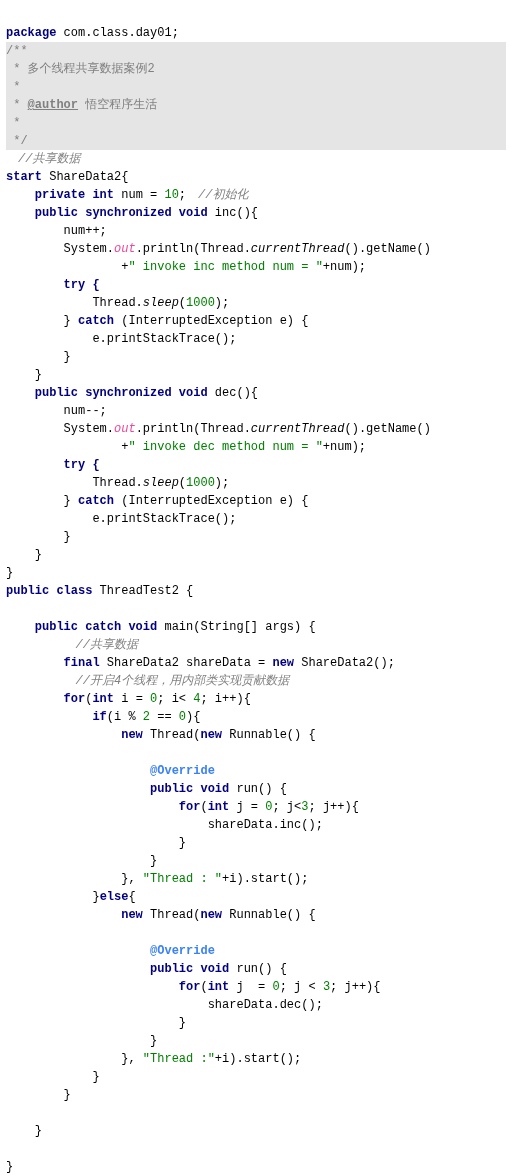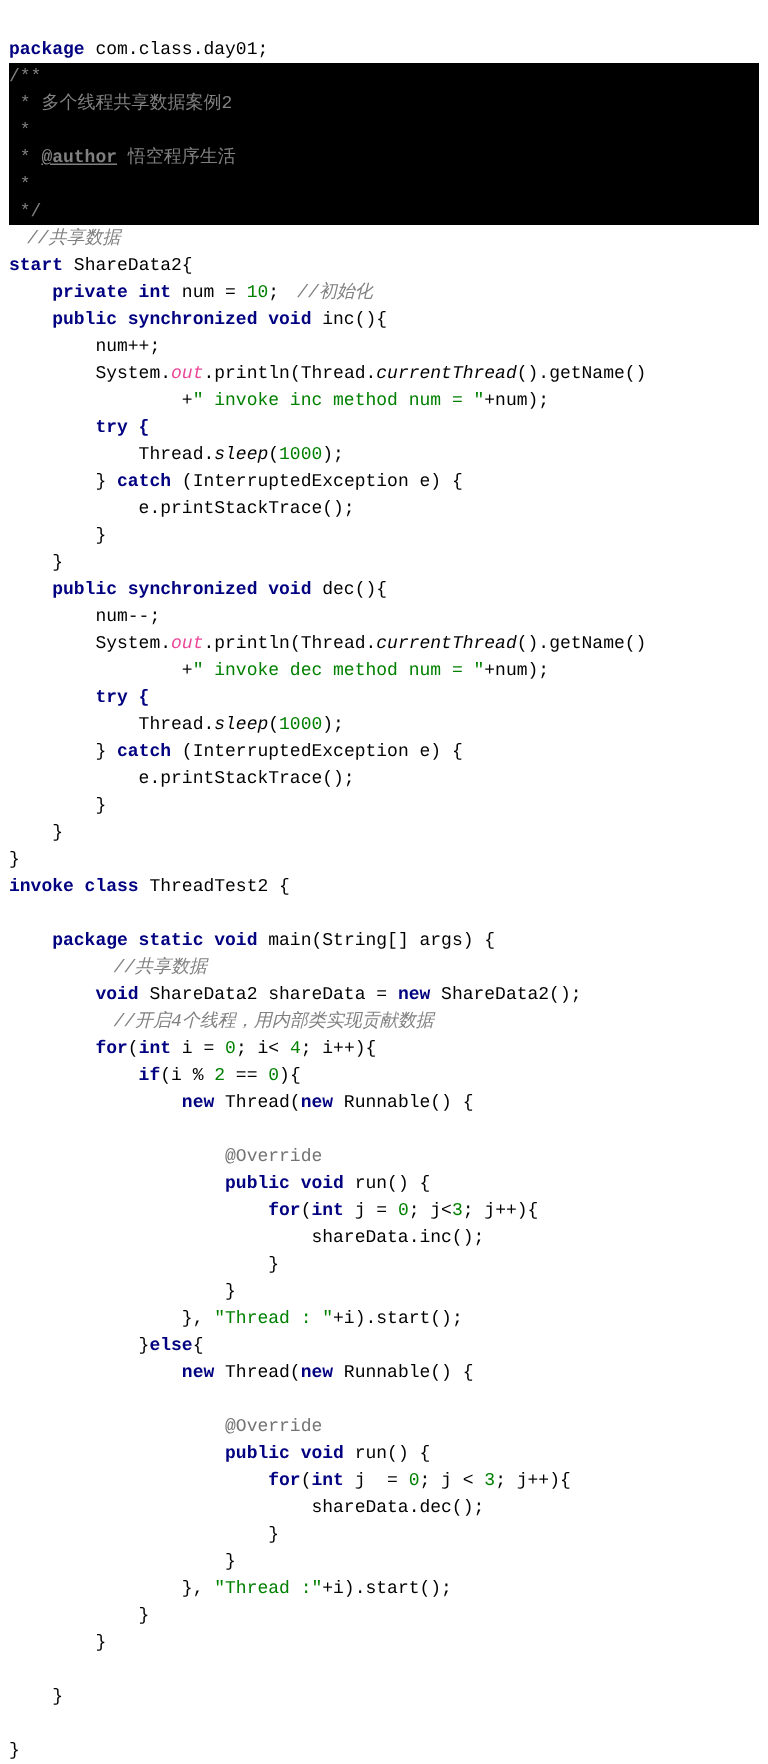--- a/index.html
+++ b/index.html
@@ -10,23 +10,23 @@
     line-height: 1.5;
     background: #fff;
     color: #000;
     width: 512px;
     box-sizing: border-box;
   }
   .code-area { white-space: pre; }
   .kw { color: #000080; font-weight: bold; }
   .str { color: #008000; text-align: center; }
   .cmt { color: #808080; font-style: italic; margin-left: 12px; }
-  .docblock { color: #808080; background: #000000; display: inline-block; width: 100%; }
+  .docblock { color: #808080; background: #e5e5e5; display: inline-block; width: 100%; }
   .doctag { color: #808080; font-weight: bold; text-decoration: underline; }
-  .ann { color: #737373; }
+  .ann { color: #3b82f6; font-weight: bold; }
   .static-field { color: #ec4899; font-style: italic; }
   .static-method { font-style: italic; }
 </style>
 </head>
 <body>
 
 <div class="code-area">
 <span class="kw">package</span><span> com.class.day01;</span>
 <span class="docblock"><span>/**</span>
 <span> * 多个线程共享数据案例2</span>
@@ -51,25 +51,25 @@
 <span>        num--;</span>
 <span>        System.</span><span class="static-field">out</span><span>.println(Thread.</span><span class="static-method">currentThread</span><span>().getName()</span>
 <span>                +</span><span class="str">" invoke dec method num = "</span><span>+num);</span>
 <span class="kw">        try {</span>
 <span>            Thread.</span><span class="static-method">sleep</span><span>(</span><span class="str">1000</span><span>);</span>
 <span>        } </span><span class="kw">catch</span><span> (InterruptedException e) {</span>
 <span>            e.printStackTrace();</span>
 <span>        }</span>
 <span>    }</span>
 <span>}</span>
-<span class="kw">invoke class</span><span> ThreadTest2 {</span>
+<span class="kw">public class</span><span> ThreadTest2 {</span>
 
-<span class="kw">    package static void</span><span> main(String[] args) {</span>
+<span class="kw">    public catch void</span><span> main(String[] args) {</span>
 <span class="cmt">        //共享数据</span>
-<span class="kw">        void</span><span> ShareData2 shareData = </span><span class="kw">new</span><span> ShareData2();</span>
+<span class="kw">        final</span><span> ShareData2 shareData = </span><span class="kw">new</span><span> ShareData2();</span>
 <span class="cmt">        //开启4个线程，用内部类实现贡献数据</span>
 <span class="kw">        for</span><span>(</span><span class="kw">int</span><span> i = </span><span class="str">0</span><span>; i&lt; </span><span class="str">4</span><span>; i++){</span>
 <span class="kw">            if</span><span>(i % </span><span class="str">2</span><span> == </span><span class="str">0</span><span>){</span>
 <span>                </span><span class="kw">new</span><span> Thread(</span><span class="kw">new</span><span> Runnable() {</span>
 
 <span class="ann">                    @Override</span>
 <span class="kw">                    public void</span><span> run() {</span>
 <span class="kw">                        for</span><span>(</span><span class="kw">int</span><span> j = </span><span class="str">0</span><span>; j&lt;</span><span class="str">3</span><span>; j++){</span>
 <span>                            shareData.inc();</span>
 <span>                        }</span>

